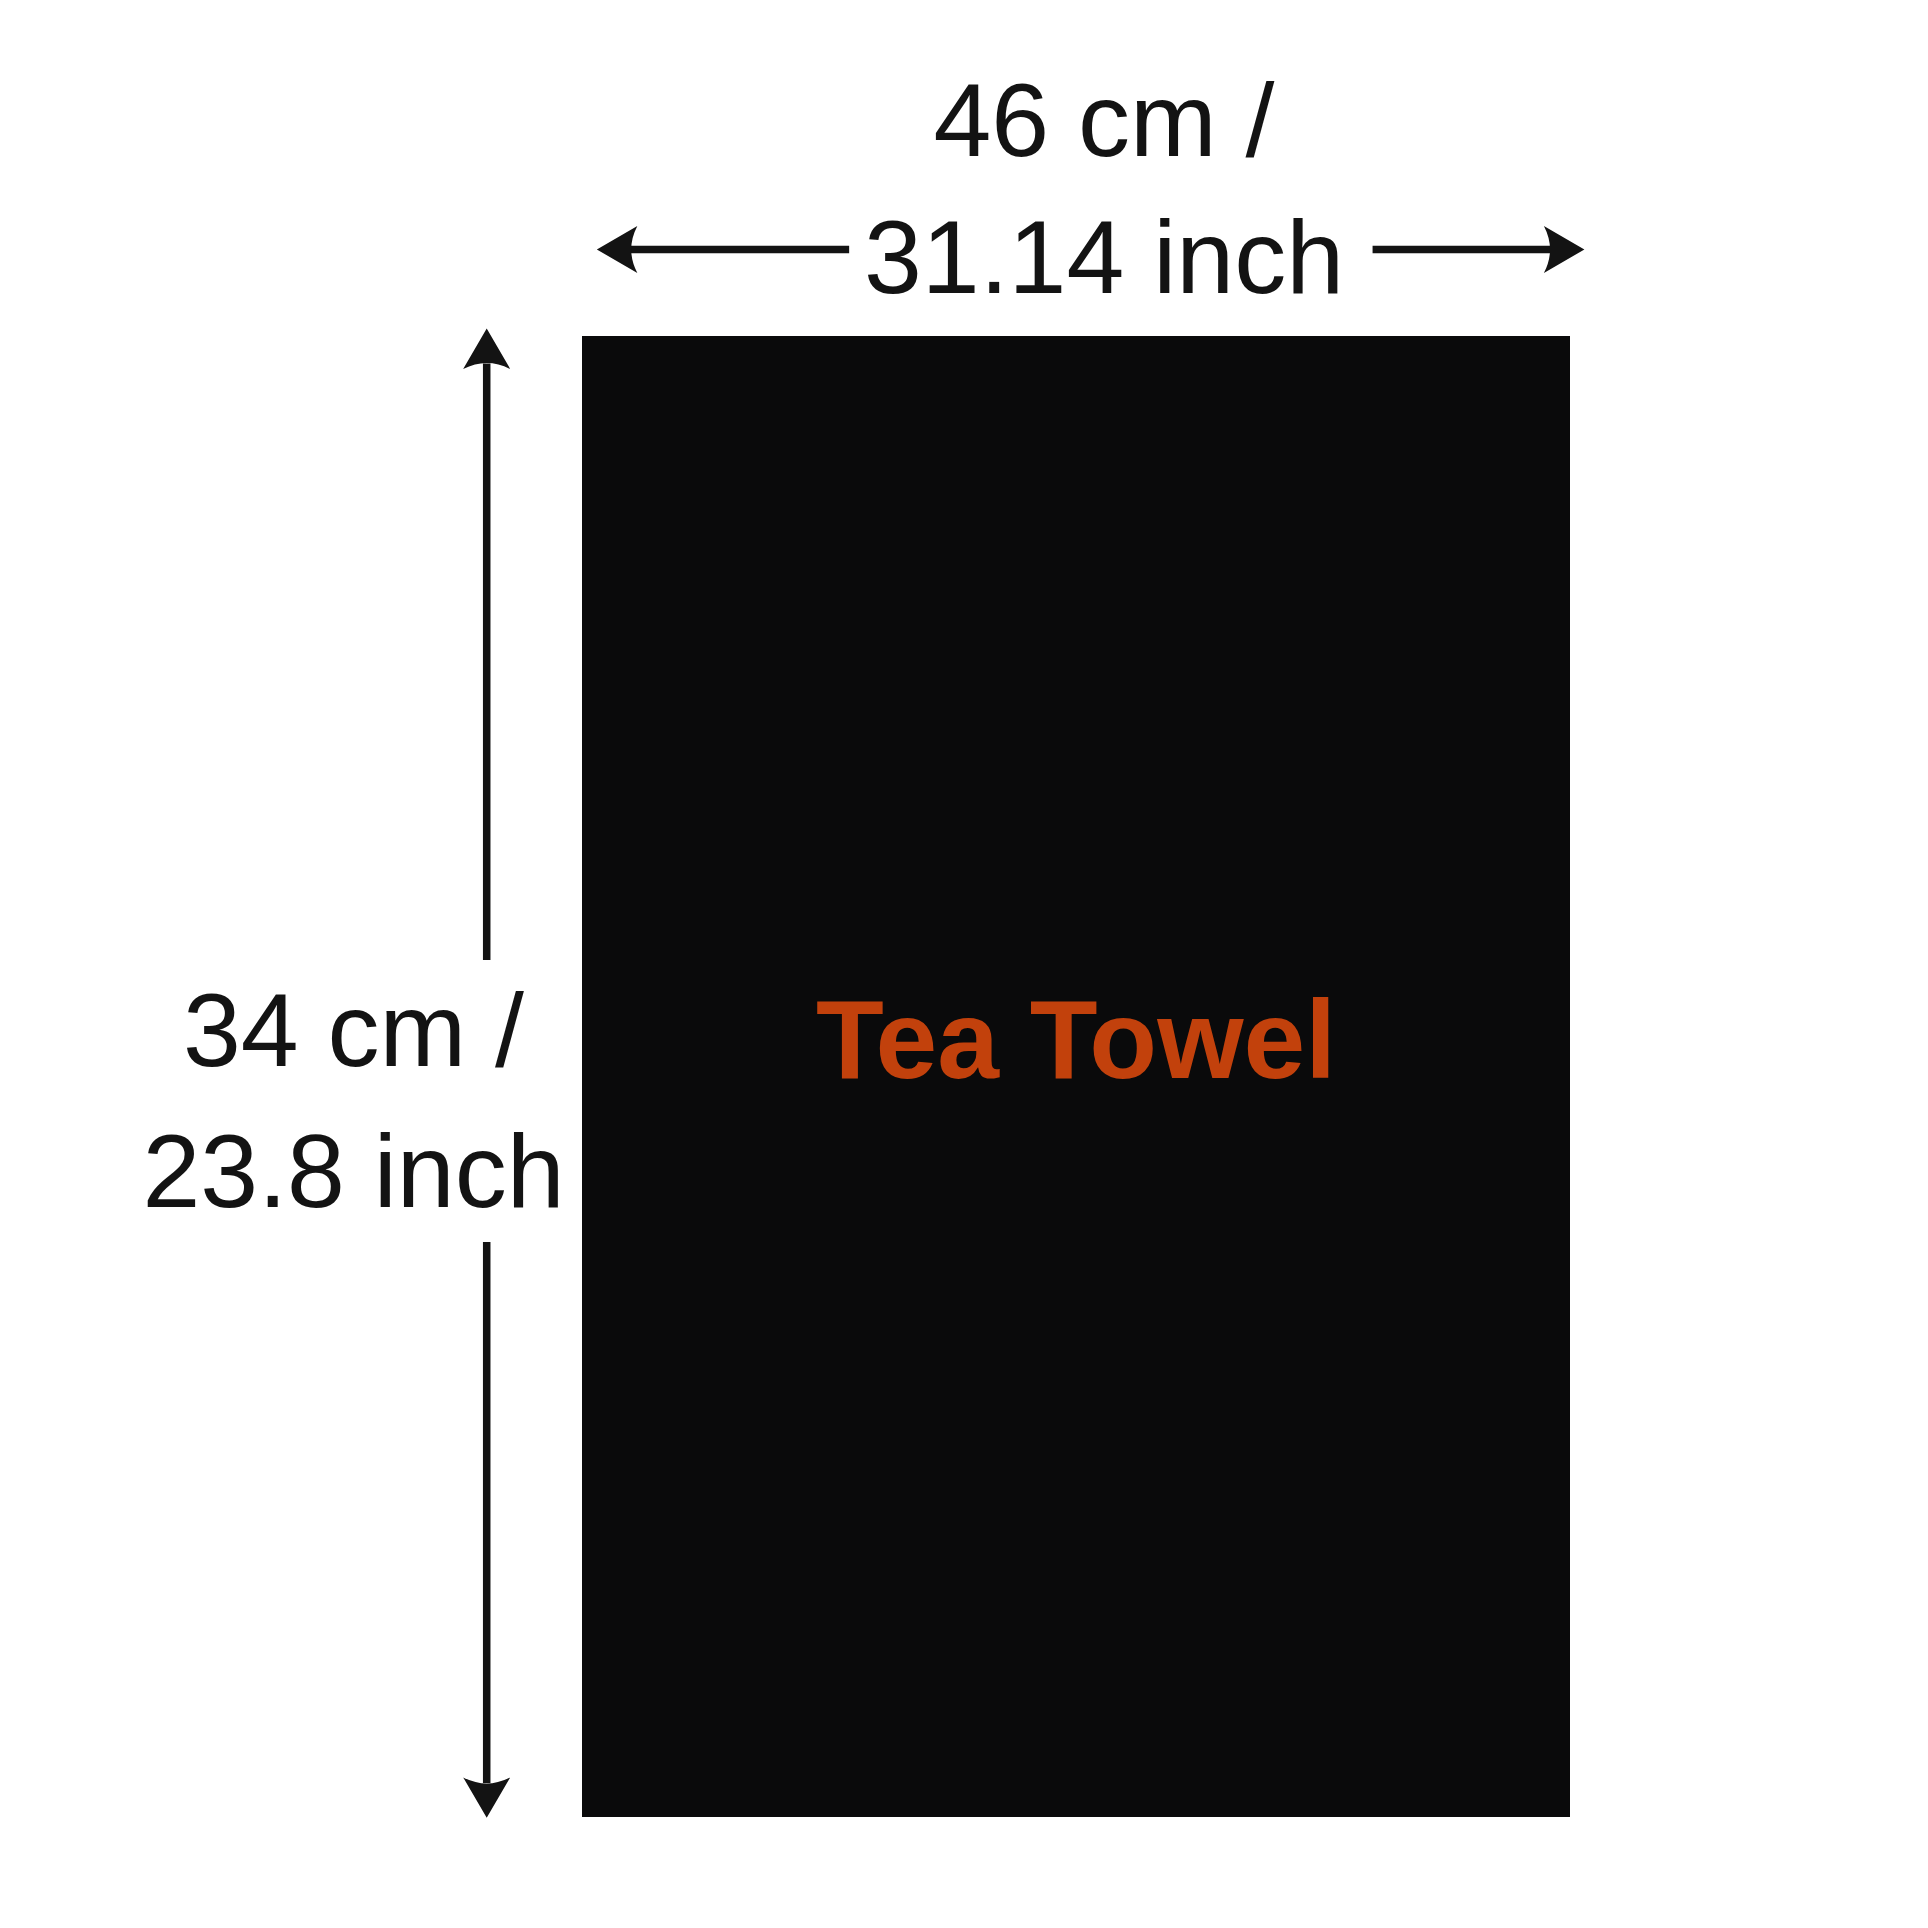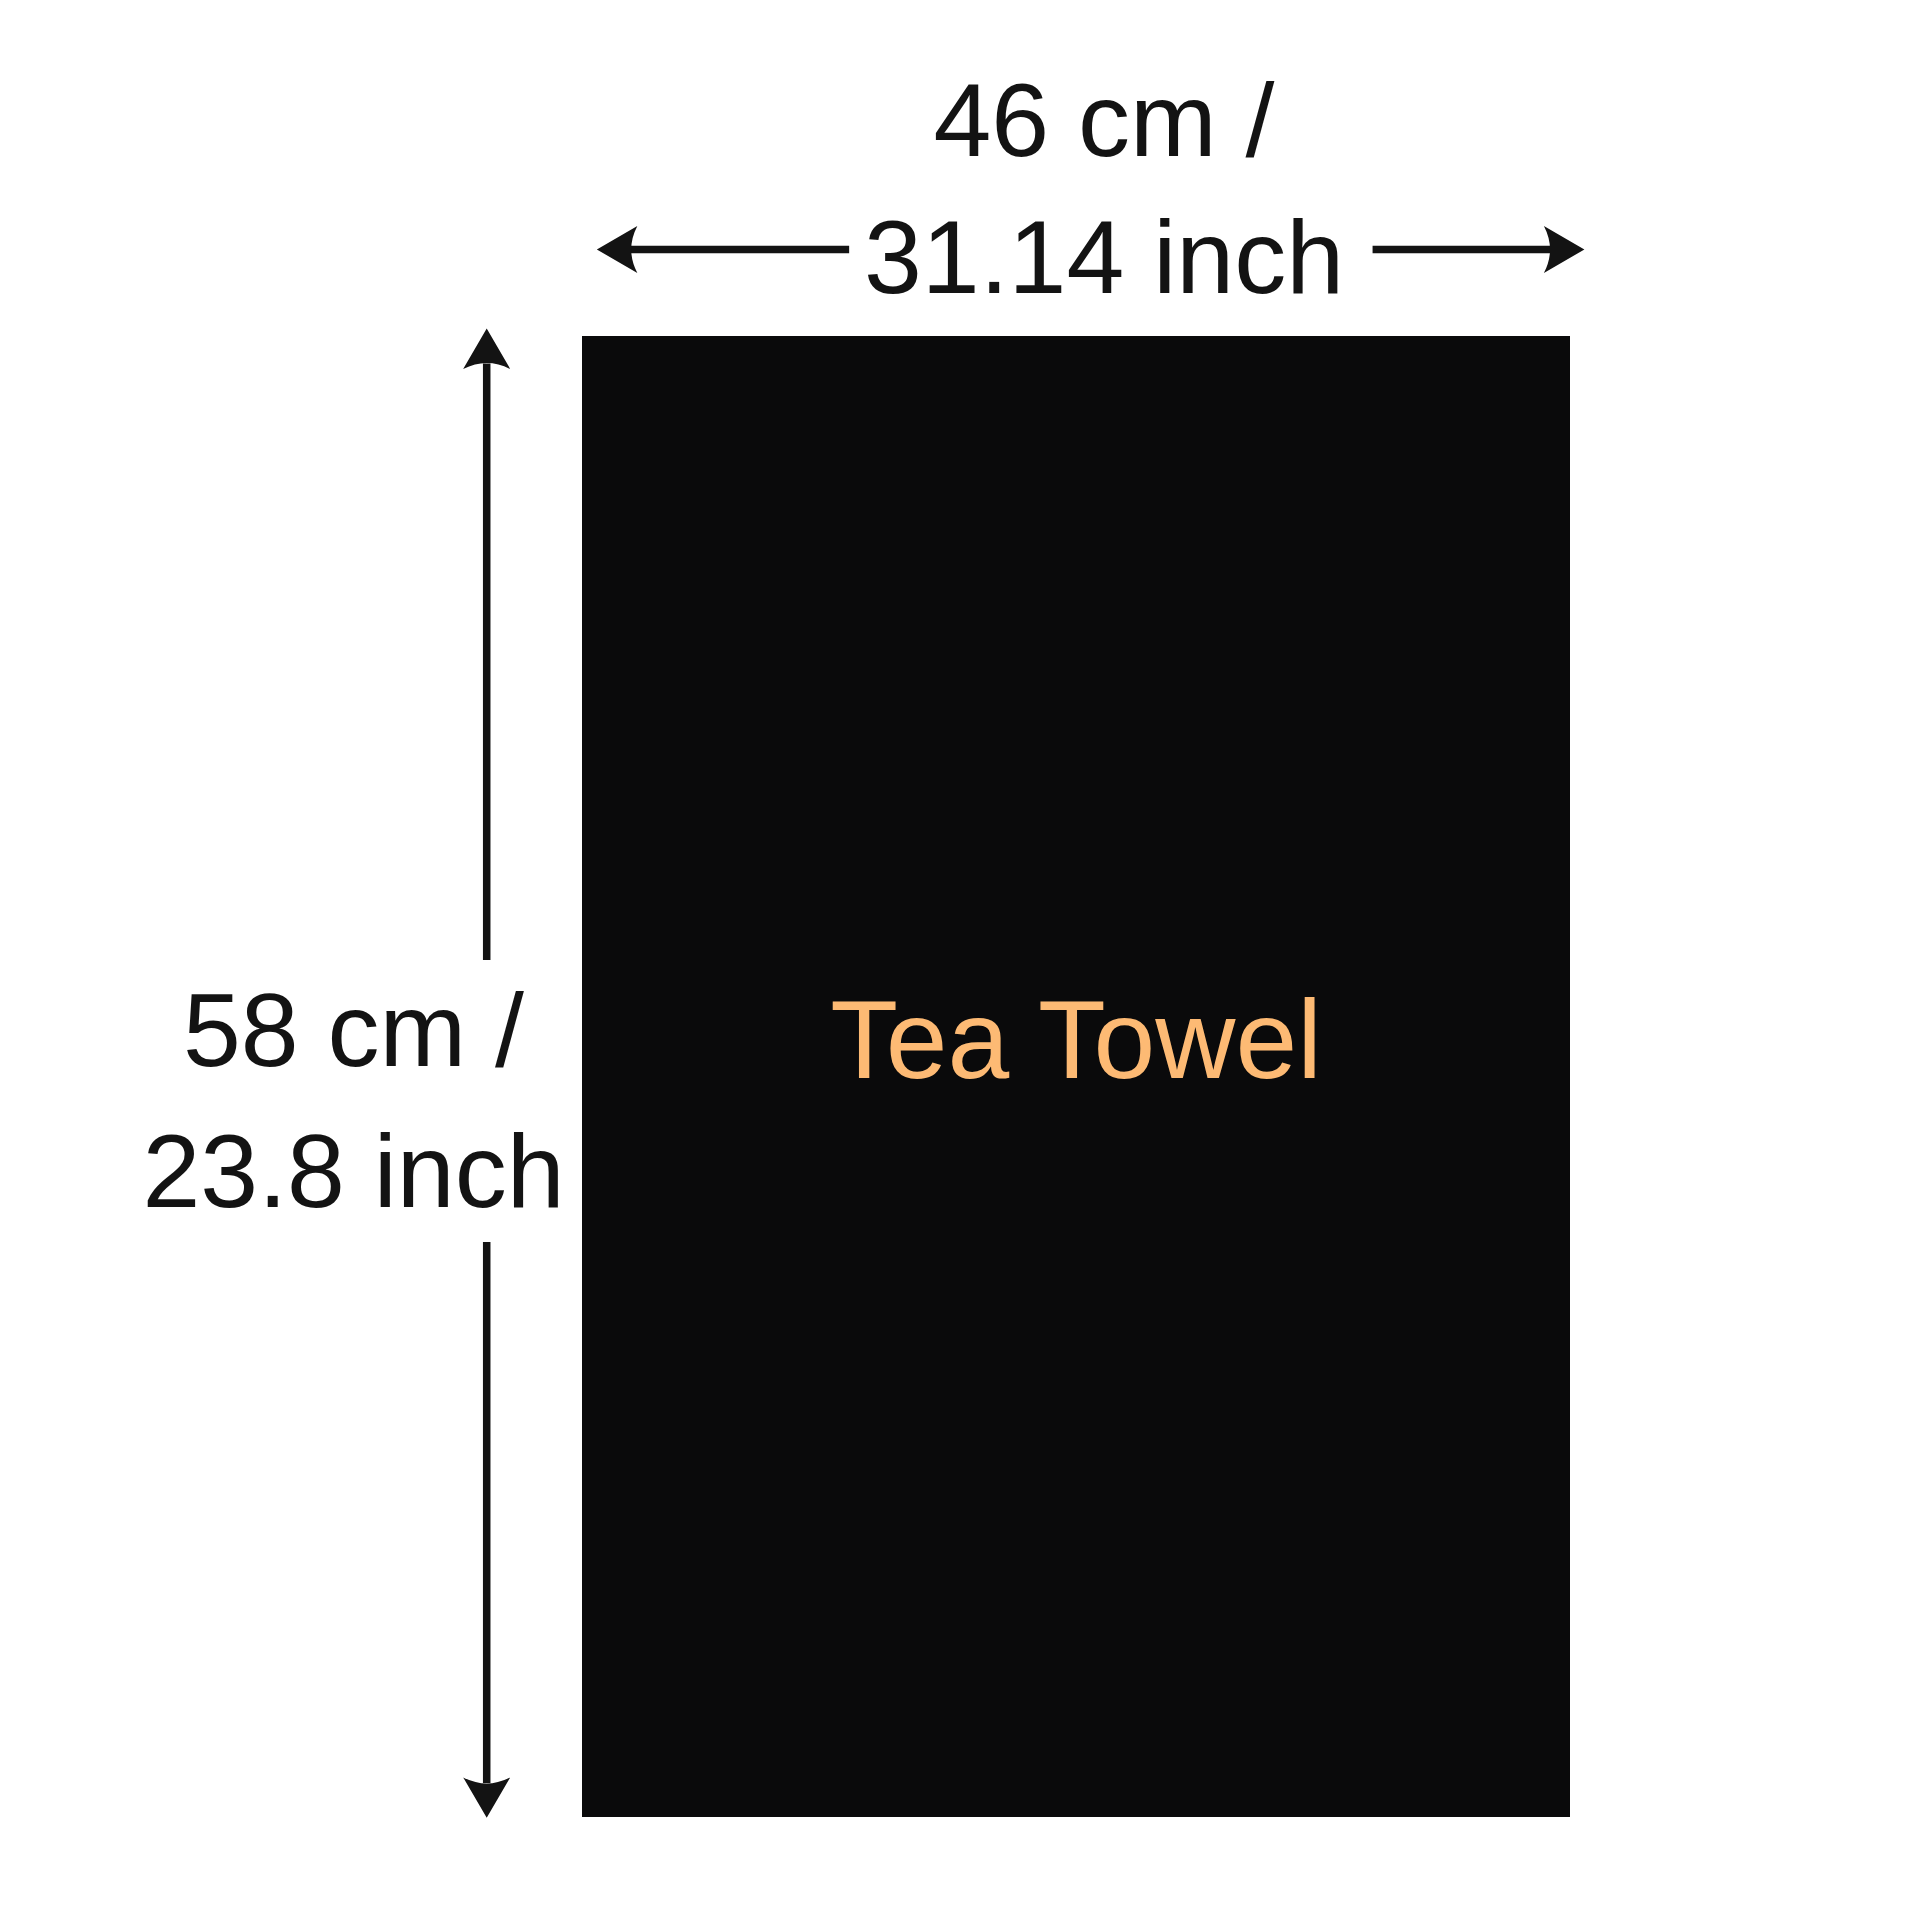--- a/index.html
+++ b/index.html
@@ -21,23 +21,23 @@
     top: 336px;
     width: 988px;
     height: 1481px;
     background: #0a0a0b;
     display: flex;
     align-items: center;
     justify-content: center;
   }
   .towel-title {
     transform: translateY(-36px);
-    color: #fdba74;
+    color: #c2410c;
     font-size: 111px;
-    font-weight: normal;
+    font-weight: bold;
     line-height: 1.13;
     text-align: right;
     letter-spacing: 0px;
     white-space: nowrap;
   }
   .arrow-layer {
     position: absolute;
     left: 0;
     top: 0;
     width: 1928px;
@@ -96,18 +96,18 @@
       <path d="M 517 1931 L 492 1888 Q 517 1901 542 1888 Z" fill="#131313"></path>
     </g>
   </svg>
 
   <div class="dim-label width-label">
     <div>46 cm /</div>
     <div>31.14 inch</div>
   </div>
 
   <div class="dim-label height-label">
-    <div>58 cm /</div>
+    <div>34 cm /</div>
     <div>23.8 inch</div>
   </div>
 
 </div>
 
 
 </body></html>

